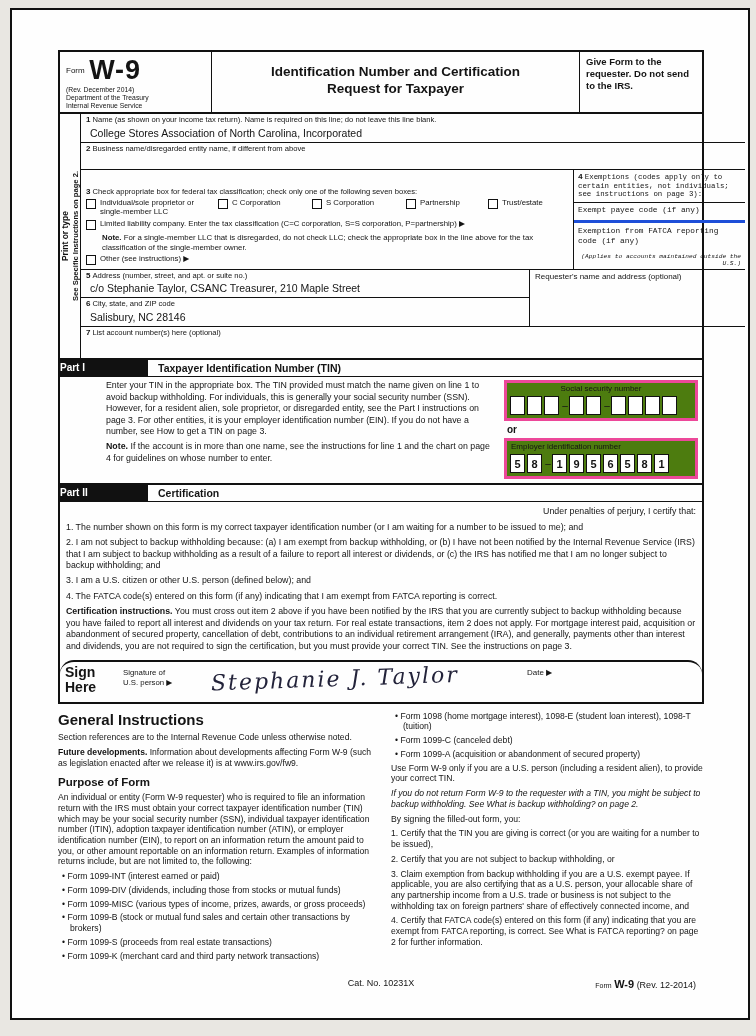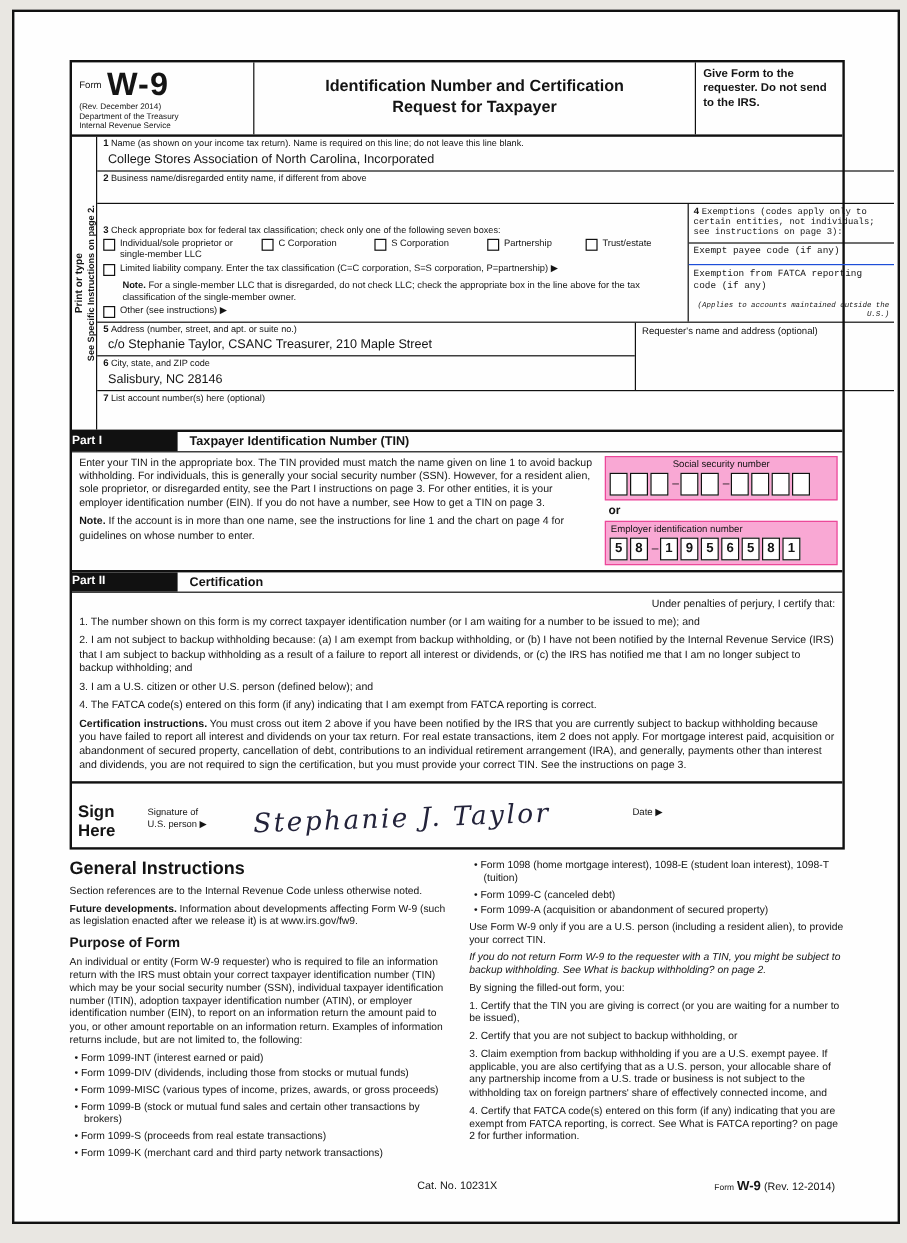--- a/index.html
+++ b/index.html
@@ -34,52 +34,52 @@
   .row3 { display:flex; border-bottom:1px solid #111; }
   .class-col { flex:1; padding:2px 5px 3px;margin-top:15px; }
   .cbline { display:flex; margin-top:3px; }
   .cbitem { display:flex; font-size:7.8px; line-height:1.15; align-items:flex-start; }
   .cb { flex:none; width:10px; height:10px; border:1px solid #111; margin-right:4px; background:#fff; }
   .w-ind { width:132px; } .w-c { width:94px; } .w-s { width:94px; } .w-p { width:82px; } .w-t { width:80px; }
   .note { font-size:7.8px; line-height:1.2; margin:3px 0 3px 16px; }
   .b { font-weight:bold; }
   .exempt-col { width:172px; border-left:1px solid #111; font-size:7.4px;font-family:Liberation Mono, monospace; }
   .ex-title { padding:2px 4px 3px; border-bottom:1px solid #111; line-height:1.2; }
-  .ex-payee { padding:3px 4px 6px; border-bottom:1px solid #1d4ed8; font-size:7.8px; }
+  .ex-payee { padding:3px 4px 6px; border-bottom:3px solid #1d4ed8; font-size:7.8px; }
   .ex-fatca { padding:3px 4px 2px; font-size:7.8px; line-height:1.3; }
   .ex-applies { padding:4px 4px 2px; font-size:6.2px; font-style:italic; text-align:right; }
 
   .row56 { display:flex; border-bottom:1px solid #111; }
   .addr-col { flex:1; }
   .addr-col .frow:last-child { border-bottom:none; }
   .req-col { width:216px; border-left:1px solid #111; padding:2px 5px; font-size:8px; }
 
   .row7 { padding:1px 5px 8px; }
 
   .partbar { display:flex; border-top:2px solid #111; border-bottom:1px solid #111; align-items:stretch; }
   .partlabel { background:#111; color:#fff; font-weight:bold; font-size:10px; width:88px; text-align:left; padding:2px 0; }
   .parttitle { font-weight:bold; font-size:10.5px; padding:2px 10px; }
 
-  .p1body { display:flex; }
+  .p1body { display:flex;margin-left:40px; }
   .p1text { flex:1; padding:3px 6px 5px; font-size:8.8px; line-height:1.3; }
   .p1text p { margin-bottom:4px; }
   .p1boxes { width:200px; padding:3px 4px 4px 2px; }
-  .tinbox { border:1px solid #ec4899; background:#f9a8d4; }
+  .tinbox { border:3px solid #ec4899; background:#4d7c0f; }
   .tin-label { font-size:8px; padding:1px 4px; }
   .tin-label.center { text-align:center; }
   .boxrow { display:flex; padding:2px 3px 3px; align-items:center; }
   .dbox { width:15px; height:19px; border:1px solid #111; margin-right:2px; display:flex; align-items:center; justify-content:center; font-size:11px; font-weight:bold; background:#fff; }
   .dash { width:8px; text-align:center; font-size:10px; }
   .orword { font-weight:bold; font-size:10px; margin:3px 0 3px 3px; }
 
   .p2body { padding:2px 6px 4px; font-size:8.8px; line-height:1.3; }
   .p2body p { margin-bottom:4px; }
   .p2intro { margin-top:2px;text-align:right; }
 
-  .signrow { display:flex; border-top:2px solid #111; padding:16px 5px 6px; min-height:36px; }
+  .signrow { display:flex; border-top:2px solid #111; padding:3px 5px 6px; min-height:36px;border-radius:14px; }
   .sign-here { width:58px; font-weight:bold; font-size:14px; line-height:1.1; }
   .sig-label { width:84px; font-size:7.8px; line-height:1.25; padding-top:3px; }
   .sig-script { flex:1; font-family:"DejaVu Serif", serif; font-style:italic; font-size:22px; letter-spacing:2px; color:#23233a; transform:rotate(-2deg); padding-left:4px; white-space:nowrap; overflow:visible; }
   .date-cell { width:170px; font-size:8px; padding-top:3px; }
 
   
   .gi { display:flex; gap:20px; margin-top:7px; }
   .gcol { width:313px; font-size:8.6px; line-height:1.25; }
   .gi-title { font-size:15px; font-weight:bold; margin-bottom:3px; }
   .gsub { font-size:11.5px; font-weight:bold; margin:6px 0 3px; }

